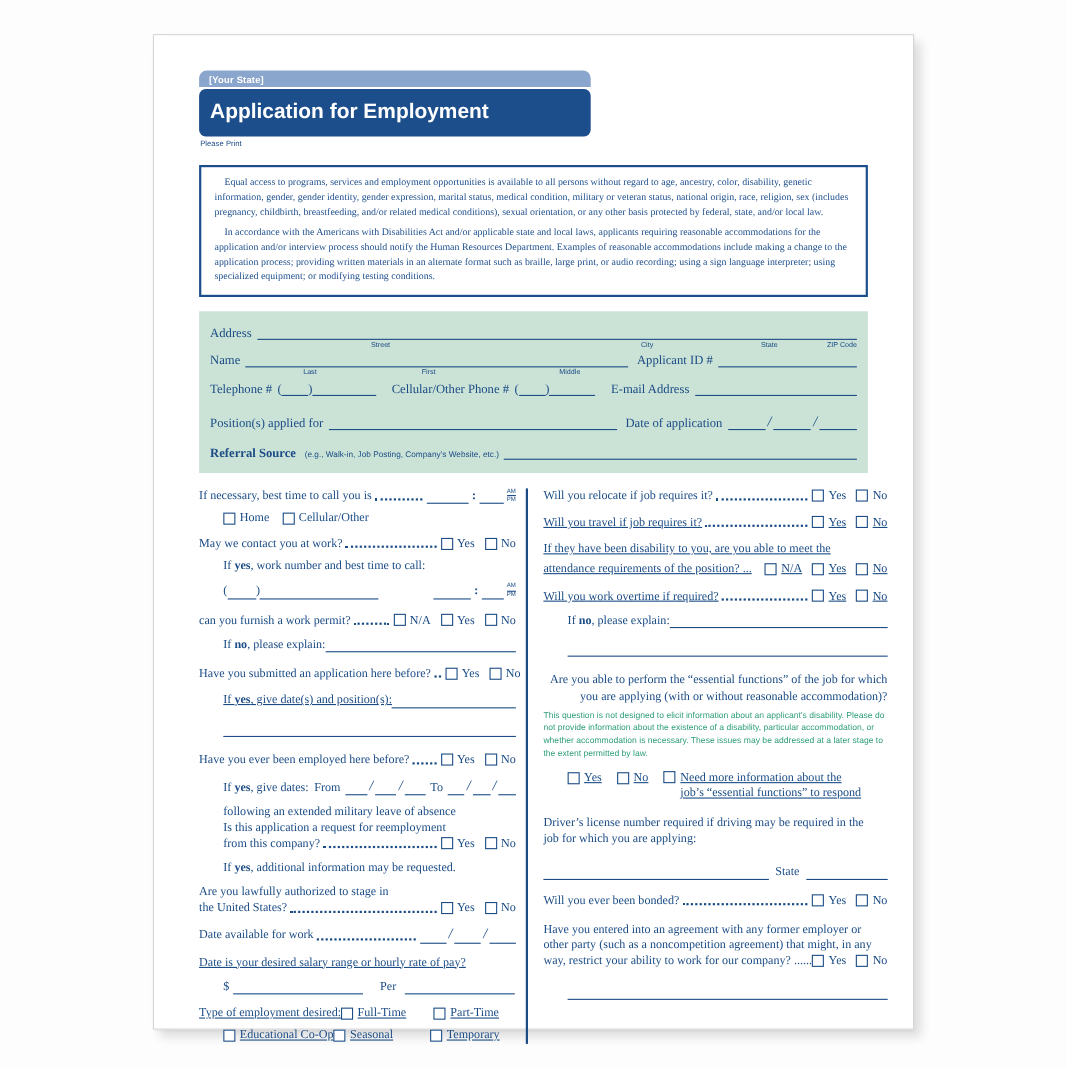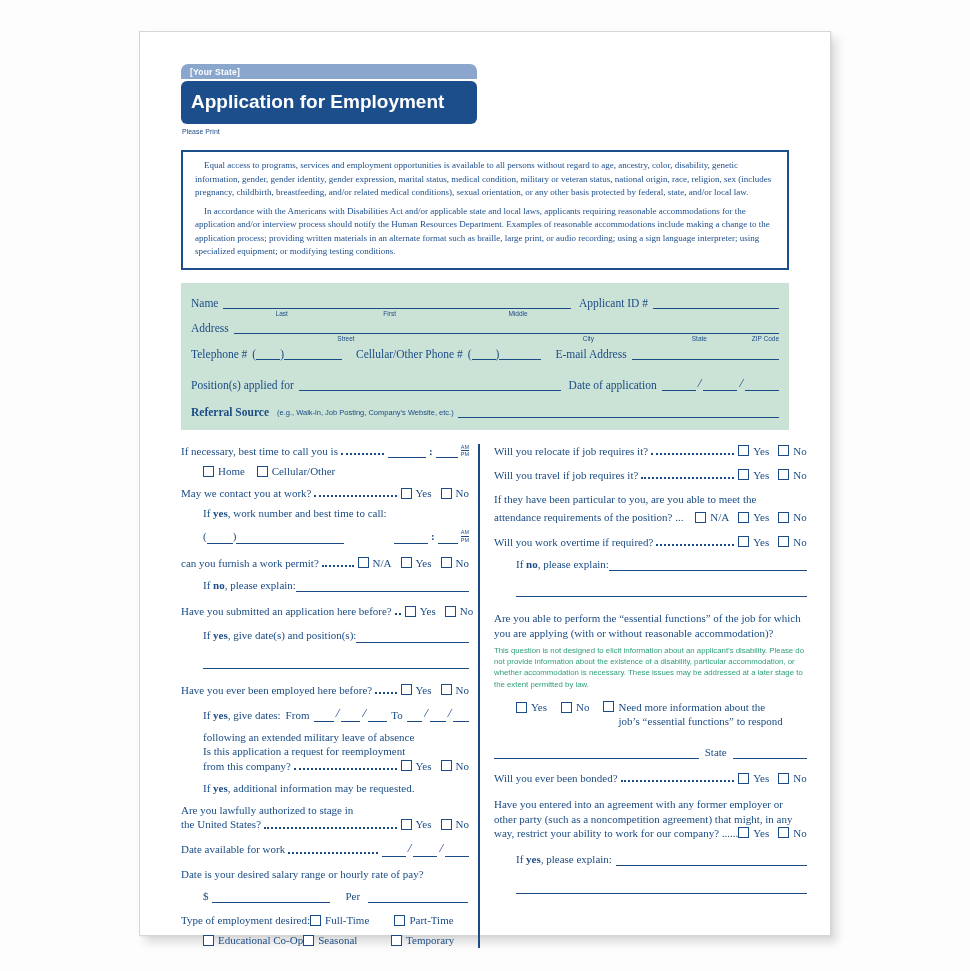--- a/index.html
+++ b/index.html
@@ -5,21 +5,21 @@
   * { margin:0; padding:0; box-sizing:border-box; }
   html,body { width:970px; height:971px; background:#fdfdfd; font-family:"Liberation Serif","DejaVu Serif",serif; }
   .sheet {
     position:absolute; left:139px; top:31px; width:692px; height:905px;
     background:#ffffff; border:1px solid #d6d6d6;
     box-shadow: 6px 7px 9px rgba(0,0,0,0.13), 1px 1px 2px rgba(0,0,0,0.06);
   }
   .content { padding:32px 41px 0 41px; color:#1b4c85; }
 
   
-  .hdr-lockup { width:296px; }
+  .hdr-lockup { width:356px; }
   .state-bar {
     background:#8ba6cc; color:#ffffff; border-radius:7px 7px 0 0;
     font:bold 8.5px "Liberation Sans","DejaVu Sans",sans-serif;
     padding:3px 0 2px 9px; letter-spacing:.2px;
   }
   .title-bar {
     margin-top:2px; background:#1d4e8c; color:#ffffff; border-radius:6px;
     font:bold 19px "Liberation Sans","DejaVu Sans",sans-serif;
     padding:10px 0 11px 10px;
   }
@@ -48,22 +48,22 @@
   .hint { font:7.5px "Liberation Sans","DejaVu Sans",sans-serif; padding:0 4px 1px 3px; }
   .slash { font-size:13px; padding:0 2px; font-style:italic; }
 
   
   .qwrap { display:flex; margin-top:14px; align-items:stretch; }
   .colL { width:297px; padding-right:9px; }
   .colR { flex:1; border-left:2px solid #1b4c85; padding-left:14px; }
   .q { font-size:11px; line-height:1.3; }
   .qrow { display:flex; align-items:flex-end; white-space:nowrap; }
   .dots { flex:1 1 8px; border-bottom:2px dotted #1b4c85; margin:0 4px 3px 3px; min-width:6px; }
-  .mt4{margin-top:4px;} .mt6{margin-top:6px;} .mt8{margin-top:8px;} .mt10{margin-top:10px;}
-  .mt12{margin-top:12px;} .mt14{margin-top:14px;} .mt16{margin-top:16px;}
+  .mt4{margin-top:4px;} .mt6{margin-top:6px;} .mt8{margin-top:8px;} .mt10{margin-top:10px;text-decoration:underline;}
+  .mt12{margin-top:12px;} .mt14{margin-top:14px;text-align:right;} .mt16{margin-top:16px;}
   .ind { margin-left:22px; }
   .cb {
     width:11px; height:11px; border:1.3px solid #1b4c85; display:inline-block;
     vertical-align:-1px; margin-right:4px; background:#fff; flex:none;
   }
   .cbg { white-space:nowrap; display:inline-flex; align-items:center; }
   .cbg + .cbg { margin-left:9px; }
   .ampm { display:inline-flex; flex-direction:column; font:5.5px "Liberation Sans","DejaVu Sans",sans-serif; line-height:1.25; margin-left:3px; vertical-align:bottom; }
   .ampm span:first-child { border-bottom:1px solid #1b4c85; }
   .colon { padding:0 3px; font-weight:bold; }
@@ -83,37 +83,37 @@
     </div>
     <div class="please-print">Please Print</div>
 
     <div class="notice">
       <p>Equal access to programs, services and employment opportunities is available to all persons without regard to age, ancestry, color, disability, genetic information, gender, gender identity, gender expression, marital status, medical condition, military or veteran status, national origin, race, religion, sex (includes pregnancy, childbirth, breastfeeding, and/or related medical conditions), sexual orientation, or any other basis protected by federal, state, and/or local law.</p>
       <p>In accordance with the Americans with Disabilities Act and/or applicable state and local laws, applicants requiring reasonable accommodations for the application and/or interview process should notify the Human Resources Department. Examples of reasonable accommodations include making a change to the application process; providing written materials in an alternate format such as braille, large print, or audio recording; using a sign language interpreter; using specialized equipment; or modifying testing conditions.</p>
     </div>
 
     <div class="personal">
       <div class="prow">
+        <span class="lbl">Address</span>
+        <span class="fill u">
+          <span class="sub" style="left:19%">Street</span>
+          <span class="sub" style="left:64%">City</span>
+          <span class="sub" style="left:84%">State</span>
+          <span class="sub" style="left:95%">ZIP Code</span>
+        </span>
+      </div>
+      <div class="prow">
         <span class="lbl">Name</span>
         <span class="fill u">
           <span class="sub" style="left:15%">Last</span>
           <span class="sub" style="left:46%">First</span>
           <span class="sub" style="left:82%">Middle</span>
         </span>
         <span class="lbl" style="padding-left:8px">Applicant ID #</span>
         <span class="u" style="width:126px"></span>
-      </div>
-      <div class="prow">
-        <span class="lbl">Address</span>
-        <span class="fill u">
-          <span class="sub" style="left:19%">Street</span>
-          <span class="sub" style="left:64%">City</span>
-          <span class="sub" style="left:84%">State</span>
-          <span class="sub" style="left:95%">ZIP Code</span>
-        </span>
       </div>
       <div class="prow" style="margin-top:14px">
         <span class="lbl">Telephone #</span>
         <span class="paren">(</span>
           <span class="u" style="width:24px"></span>
           <span class="paren">)</span>
         <span class="u" style="width:58px"></span>
         <span class="lbl" style="padding-left:14px">Cellular/Other Phone #</span>
         <span class="paren">(</span>
           <span class="u" style="width:24px"></span>
@@ -379,21 +379,21 @@
               <span class="cb"></span>
               <span>Yes</span>
             </span>
           <span class="cbg">
               <span class="cb"></span>
               <span>No</span>
             </span>
         </div>
 
         <div class="mt10">
-          <div>If they have been particular to you, are you able to meet the</div>
+          <div>If they have been disability to you, are you able to meet the</div>
           <div class="qrow mt4">
             <span>attendance requirements of the position? ...</span>
             <span style="flex:1"></span>
             <span class="cbg">
                 <span class="cb"></span>
                 <span>N/A</span>
               </span>
             <span class="cbg">
                 <span class="cb"></span>
                 <span>Yes</span>
@@ -444,20 +444,24 @@
             </span>
           <span class="cbg" style="margin-left:14px;align-items:flex-start">
               <span class="cb" style="margin-top:1px"></span>
             <span style="white-space:normal;line-height:1.3">
               <span>Need more information about the</span><br>
               <span>job’s “essential functions” to respond</span>
             </span>
           </span>
         </div>
 
+        <div class="mt12">
+          <div>Driver’s license number required if driving may be required in the</div>
+          <div>job for which you are applying:</div>
+        </div>
         <div class="qrow mt16">
           <span class="ufill"></span>
           <span style="padding:0 6px">State</span>
           <span class="u" style="width:74px"></span>
         </div>
 
         <div class="qrow mt12">
           <span>Will you ever been bonded?</span>
           <span class="dots"></span>
           <span class="cbg">
@@ -480,24 +484,20 @@
                 <span class="cb"></span>
                 <span>Yes</span>
               </span>
             <span class="cbg">
                 <span class="cb"></span>
                 <span>No</span>
               </span>
           </div>
         </div>
 
-        <div class="qrow ind mt12">
-          <span><span>If </span><span class="bold">yes</span><span>, please explain:</span></span>
-          <span class="ufill" style="margin-left:4px"></span>
-        </div>
         <div class="qrow ind mt16">
           <span class="ufill"></span>
         </div>
       </div>
     </div>
 
   </div>
 </div>
 
 </body></html>

